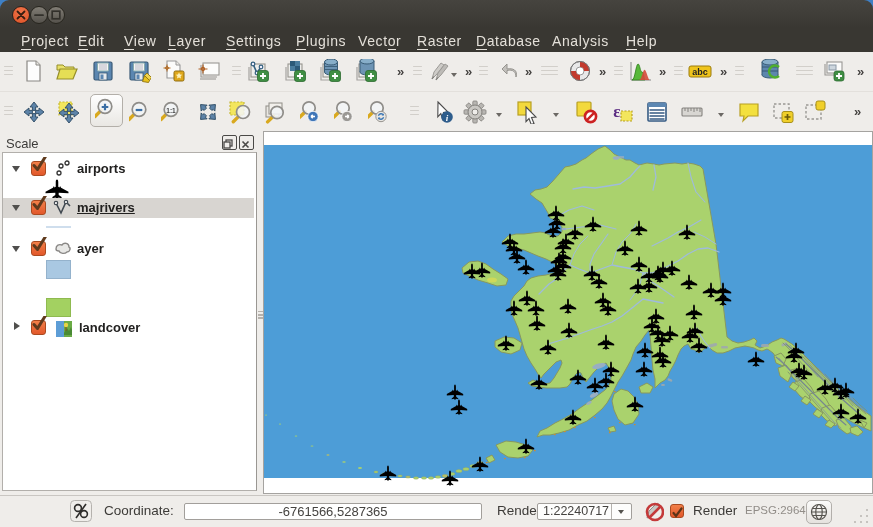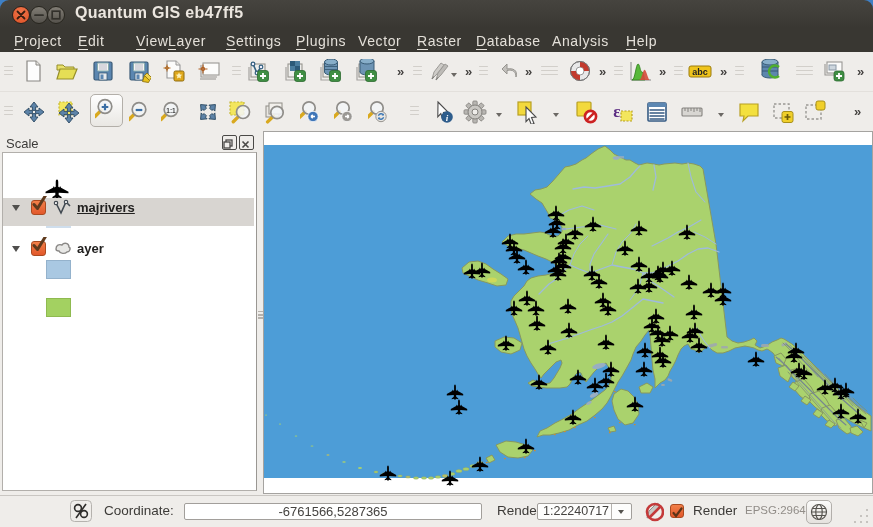--- a/index.html
+++ b/index.html
@@ -60,26 +60,25 @@
 <div id="titlebar">
   <div class="wbtn" id="btnclose"><svg width="16" height="16" viewBox="0 0 16 16">
           <path d="M4.5 4.5 L11.5 11.5 M11.5 4.5 L4.5 11.5" stroke="#371d10" stroke-width="1.8" stroke-linecap="round"></path>
         </svg></div>
   <div class="wbtn" id="btnmin"><svg width="16" height="16" viewBox="0 0 16 16">
           <path d="M4 8.2 L12 8.2" stroke="#32302b" stroke-width="1.8" stroke-linecap="round"></path>
         </svg></div>
   <div class="wbtn" id="btnmax"><svg width="16" height="16" viewBox="0 0 16 16">
           <rect x="4.2" y="4.2" width="7.6" height="7.6" fill="none" stroke="#32302b" stroke-width="1.7"></rect>
         </svg></div>
-  <div id="title">Quantum GIS eb47ff5</div>
 </div>
 <div id="menubar">
-  <span class="mi" style="left:14px"><u>P</u>roject</span>
+  <span class="mi" style="left:21px"><u>P</u>roject</span>
   <span class="mi" style="left:78px"><u>E</u>dit</span>
-  <span class="mi" style="left:136px"><u>V</u>iew</span>
+  <span class="mi" style="left:124px"><u>V</u>iew</span>
   <span class="mi" style="left:168px"><u>L</u>ayer</span>
   <span class="mi" style="left:226px"><u>S</u>ettings</span>
   <span class="mi" style="left:296px"><u>P</u>lugins</span>
   <span class="mi" style="left:358px">Vect<u>o</u>r</span>
   <span class="mi" style="left:417px"><u>R</u>aster</span>
   <span class="mi" style="left:476px"><u>D</u>atabase</span>
   <span class="mi" style="left:552px">Analysis</span>
   <span class="mi" style="left:626px"><u>H</u>elp</span>
 </div>
 <div id="tb1">
@@ -419,26 +418,39 @@
 <div id="mainarea">
   <div id="panelhdr">Scale</div>
   <div class="phbtn" style="left:222px"><svg width="11" height="11" viewBox="0 0 11 11">
           <rect x="3" y="1" width="6" height="6" fill="none" stroke="#4a4947" stroke-width="1.3"></rect>
           <rect x="1" y="3" width="6" height="6" fill="#efedea" stroke="#4a4947" stroke-width="1.3"></rect>
         </svg></div>
   <div class="phbtn" style="left:239px"><svg width="11" height="11" viewBox="0 0 11 11">
           <path d="M2.5 2.5 L8.5 8.5 M8.5 2.5 L2.5 8.5" stroke="#4a4947" stroke-width="1.6"></path>
         </svg></div>
   <div id="lyrbox">
+        <div class="row" style="top:6px">
+          <i class="exp"></i>
+          <div class="cb" style="left:28px"></div>
+          <div class="abs" style="left:29px;top:-2px"><svg width="15" height="15" viewBox="0 0 15 15">
+              <path d="M2 8.5 L5.5 12.5 L13.5 -0.5" stroke="#5f3a1d" stroke-width="3" fill="none" stroke-linecap="round" stroke-linejoin="round"></path>
+            </svg></div>
+          <span class="abs" style="left:50px;top:0px"><svg width="20" height="20" viewBox="0 0 20 20">
+              <circle cx="8" cy="7" r="2" fill="none" stroke="#333" stroke-width="1.3"></circle>
+              <circle cx="14" cy="4" r="2" fill="none" stroke="#333" stroke-width="1.3"></circle>
+              <circle cx="6" cy="14" r="2" fill="none" stroke="#333" stroke-width="1.3"></circle>
+            </svg></span>
+          <span class="lbl">airports</span>
+        </div>
         <div class="abs" style="left:42px;top:26px"><svg width="24" height="20" viewBox="0 0 24 20">
             <g transform="translate(12,10) scale(1.4,1.25)">
               <path d="M0,-7.6 C0.7,-7.6 0.9,-6.5 0.9,-5.5 L0.9,-1.8 L1.8,-1.2 L2.2,-2.4 L2.9,-1.1 L8.2,2.1 L8.2,3.4 L1.2,3.0 L1.2,4.8 L3.3,6.4 L3.3,7.3 L0.9,6.8 L0.9,7.6 L-0.9,7.6 L-0.9,6.8 L-3.3,7.3 L-3.3,6.4 L-1.2,4.8 L-1.2,3.0 L-8.2,3.4 L-8.2,2.1 L-2.9,-1.1 L-2.2,-2.4 L-1.8,-1.2 L-0.9,-1.8 L-0.9,-5.5 C-0.9,-6.5 -0.7,-7.6 0,-7.6 Z" fill="#000"></path>
             </g>
           </svg></div>
-        <div class="row rowsel" style="top:45px;height:28px">
+        <div class="row rowsel" style="top:45px;height:20px">
           <i class="exp"></i>
           <div class="cb" style="left:28px"></div>
           <div class="abs" style="left:29px;top:-2px"><svg width="15" height="15" viewBox="0 0 15 15">
               <path d="M2 8.5 L5.5 12.5 L13.5 -0.5" stroke="#5f3a1d" stroke-width="3" fill="none" stroke-linecap="round" stroke-linejoin="round"></path>
             </svg></div>
           <span class="abs" style="left:50px;top:0px"><svg width="20" height="20" viewBox="0 0 20 20">
               <path d="M3 5 L8 15 L13 4 L17 8" fill="none" stroke="#424a52" stroke-width="1.6"></path>
               <circle cx="3" cy="5" r="1.7" fill="#fff" stroke="#424a52" stroke-width="1.2"></circle>
               <circle cx="13" cy="4" r="1.7" fill="#fff" stroke="#424a52" stroke-width="1.2"></circle>
             </svg></span>
@@ -451,20 +463,35 @@
           <div class="abs" style="left:29px;top:-2px"><svg width="15" height="15" viewBox="0 0 15 15">
               <path d="M2 8.5 L5.5 12.5 L13.5 -0.5" stroke="#5f3a1d" stroke-width="3" fill="none" stroke-linecap="round" stroke-linejoin="round"></path>
             </svg></div>
           <span class="abs" style="left:50px;top:0px"><svg width="20" height="20" viewBox="0 0 20 20">
               <path d="M3 10 C3 6 6 5 9 6 C11 3 16 4 16 8 C18 9 17 13 14 13 C12 15 7 15 6 12 C4 12 3 11 3 10 Z" fill="#e8e8e6" stroke="#8a8886" stroke-width="1.4"></path>
             </svg></span>
           <span class="lbl">ayer</span>
         </div>
         <div class="abs" style="left:43px;top:107px;width:23px;height:17px;background:#a9c8e2;border:1px solid #94b2cc"></div>
         <div class="abs" style="left:43px;top:145px;width:23px;height:17px;background:#a3d161;border:1px solid #8fba50"></div>
+        <div class="row" style="top:164.5px">
+          <i class="expc"></i>
+          <div class="cb" style="left:28px"></div>
+          <div class="abs" style="left:29px;top:-2px"><svg width="15" height="15" viewBox="0 0 15 15">
+              <path d="M2 8.5 L5.5 12.5 L13.5 -0.5" stroke="#5f3a1d" stroke-width="3" fill="none" stroke-linecap="round" stroke-linejoin="round"></path>
+            </svg></div>
+          <span class="abs" style="left:51px;top:1px"><svg width="20" height="20" viewBox="0 0 20 20">
+              <rect x="2" y="2" width="16" height="16" fill="#5d9dd6"></rect>
+              <rect x="10" y="2" width="8" height="16" fill="#6aab46"></rect>
+              <path d="M10 14 l3 -5 2 3 2 -4 1 3 v5 h-8 Z" fill="#4a8a34"></path>
+              <circle cx="12" cy="6" r="2.2" fill="#e8d44a"></circle>
+              <path d="M12 8 v4" stroke="#7a5a22" stroke-width="1.2"></path>
+            </svg></span>
+          <span class="lbl" style="left:76px">landcover</span>
+        </div>
       </div>
   <div id="split">
         <div id="splitgrip">
           <i></i>
           <i></i>
           <i></i>
         </div>
       </div>
   <div id="canvas">
         <svg width="608" height="361" viewBox="0 0 608 361" style="position:absolute;left:0;top:0">

